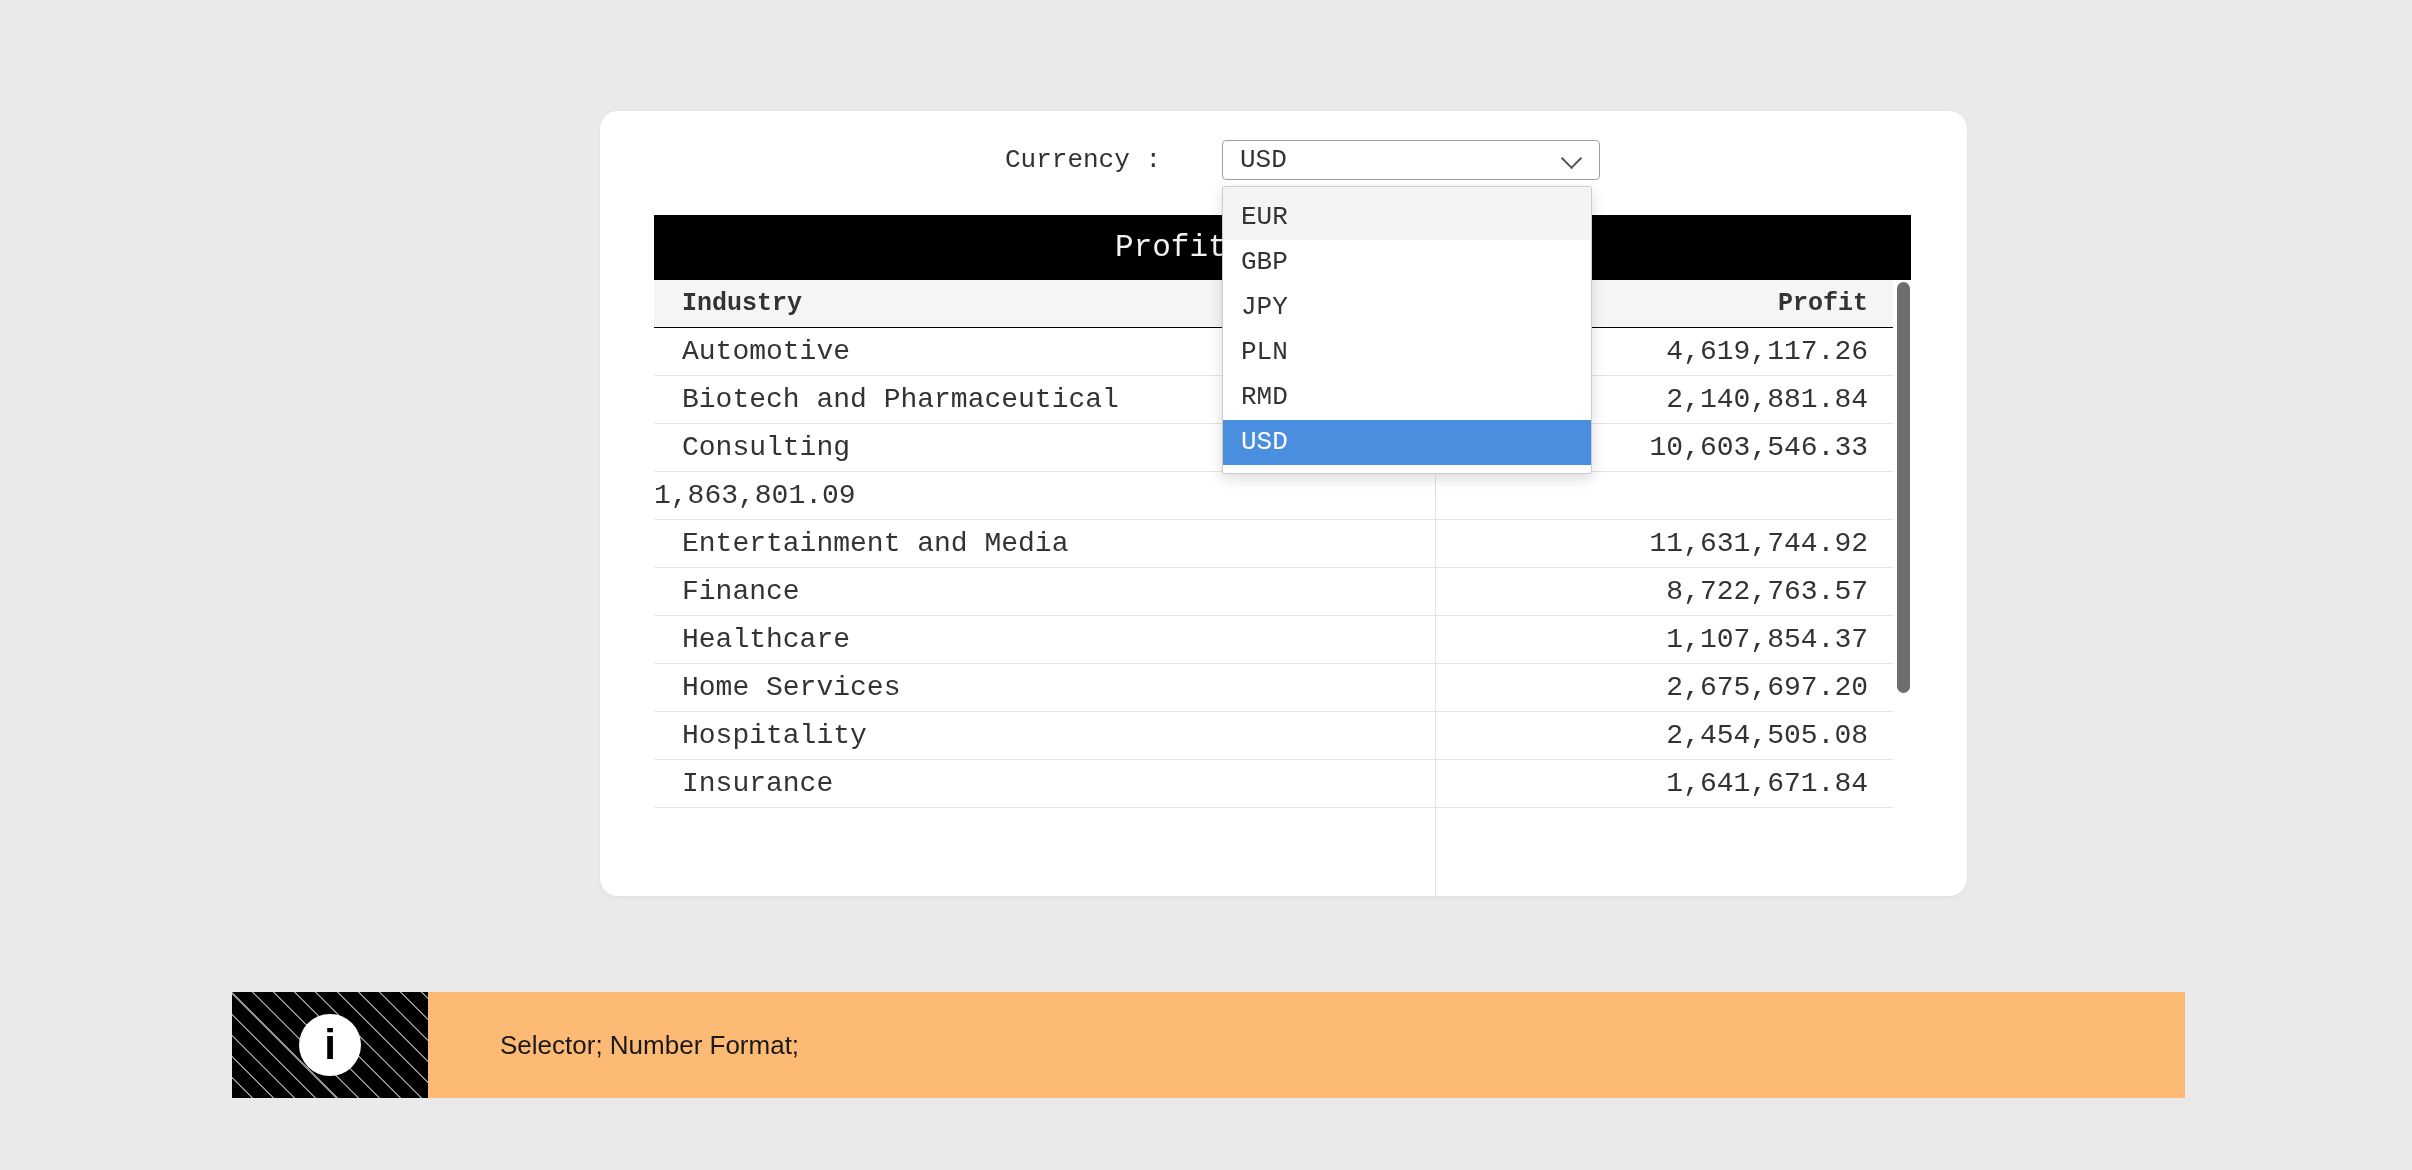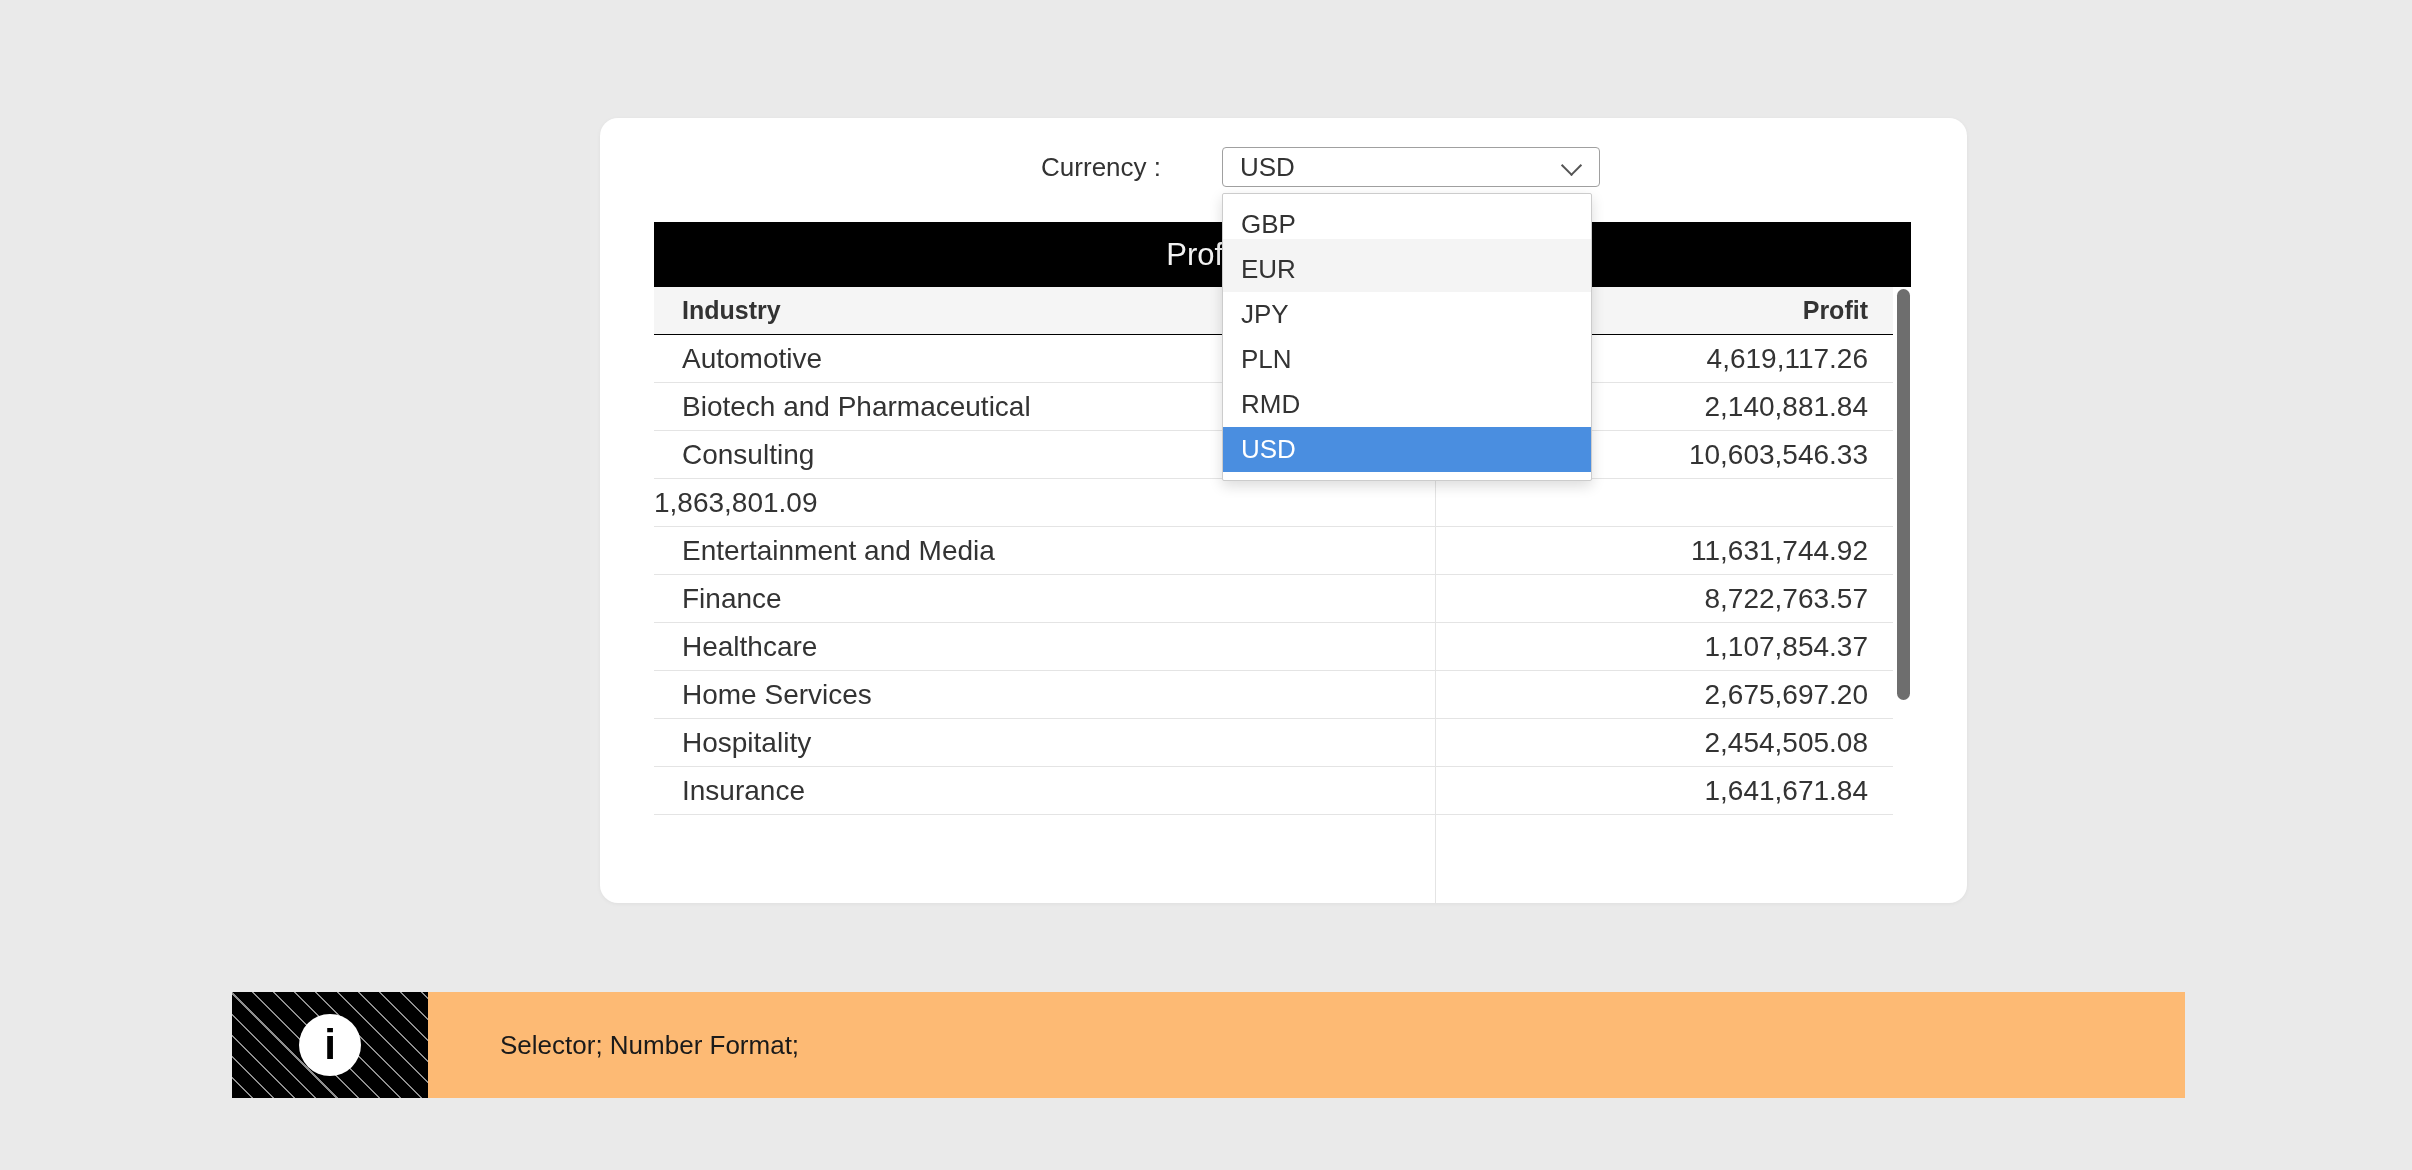--- a/index.html
+++ b/index.html
@@ -6,23 +6,24 @@
   body{
     width:2412px;height:1170px;overflow:hidden;
     background:#eaeaea;
     font-family:"Liberation Sans", sans-serif;
     position:relative;
   }
   #screen{position:relative;width:2412px;height:1170px;}
 
   
   .card{
-    position:absolute;left:600px;top:118px;width:1367px;height:785px;
+    position:absolute;left:600px;top:111px;width:1367px;height:785px;
     background:#ffffff;border-radius:18px;overflow:hidden;
     box-shadow:0 1px 4px rgba(0,0,0,0.05);
+    font-family:Liberation Mono, monospace;
   }
 
   
   .currency-label{
     position:absolute;left:0;top:29px;width:561px;height:40px;
     line-height:40px;text-align:right;
     font-size:26px;color:#333333;
   }
   .currency-select{
     position:absolute;left:622px;top:29px;width:378px;height:40px;
@@ -179,22 +180,22 @@
           <div class="profit">1,641,671.84</div>
         </div>
         </div>
     </div>
 
     <div class="col-divider"></div>
 
     <div class="scroll-thumb"></div>
 
     <div class="dropdown">
+        <div class="option hover">EUR</div>
         <div class="option">GBP</div>
-        <div class="option hover">EUR</div>
         <div class="option">JPY</div>
         <div class="option">PLN</div>
         <div class="option">RMD</div>
         <div class="option selected">USD</div>
       </div>
 
   </div>
 
   <div class="hatch-box">
     <div class="info-circle">i</div>

